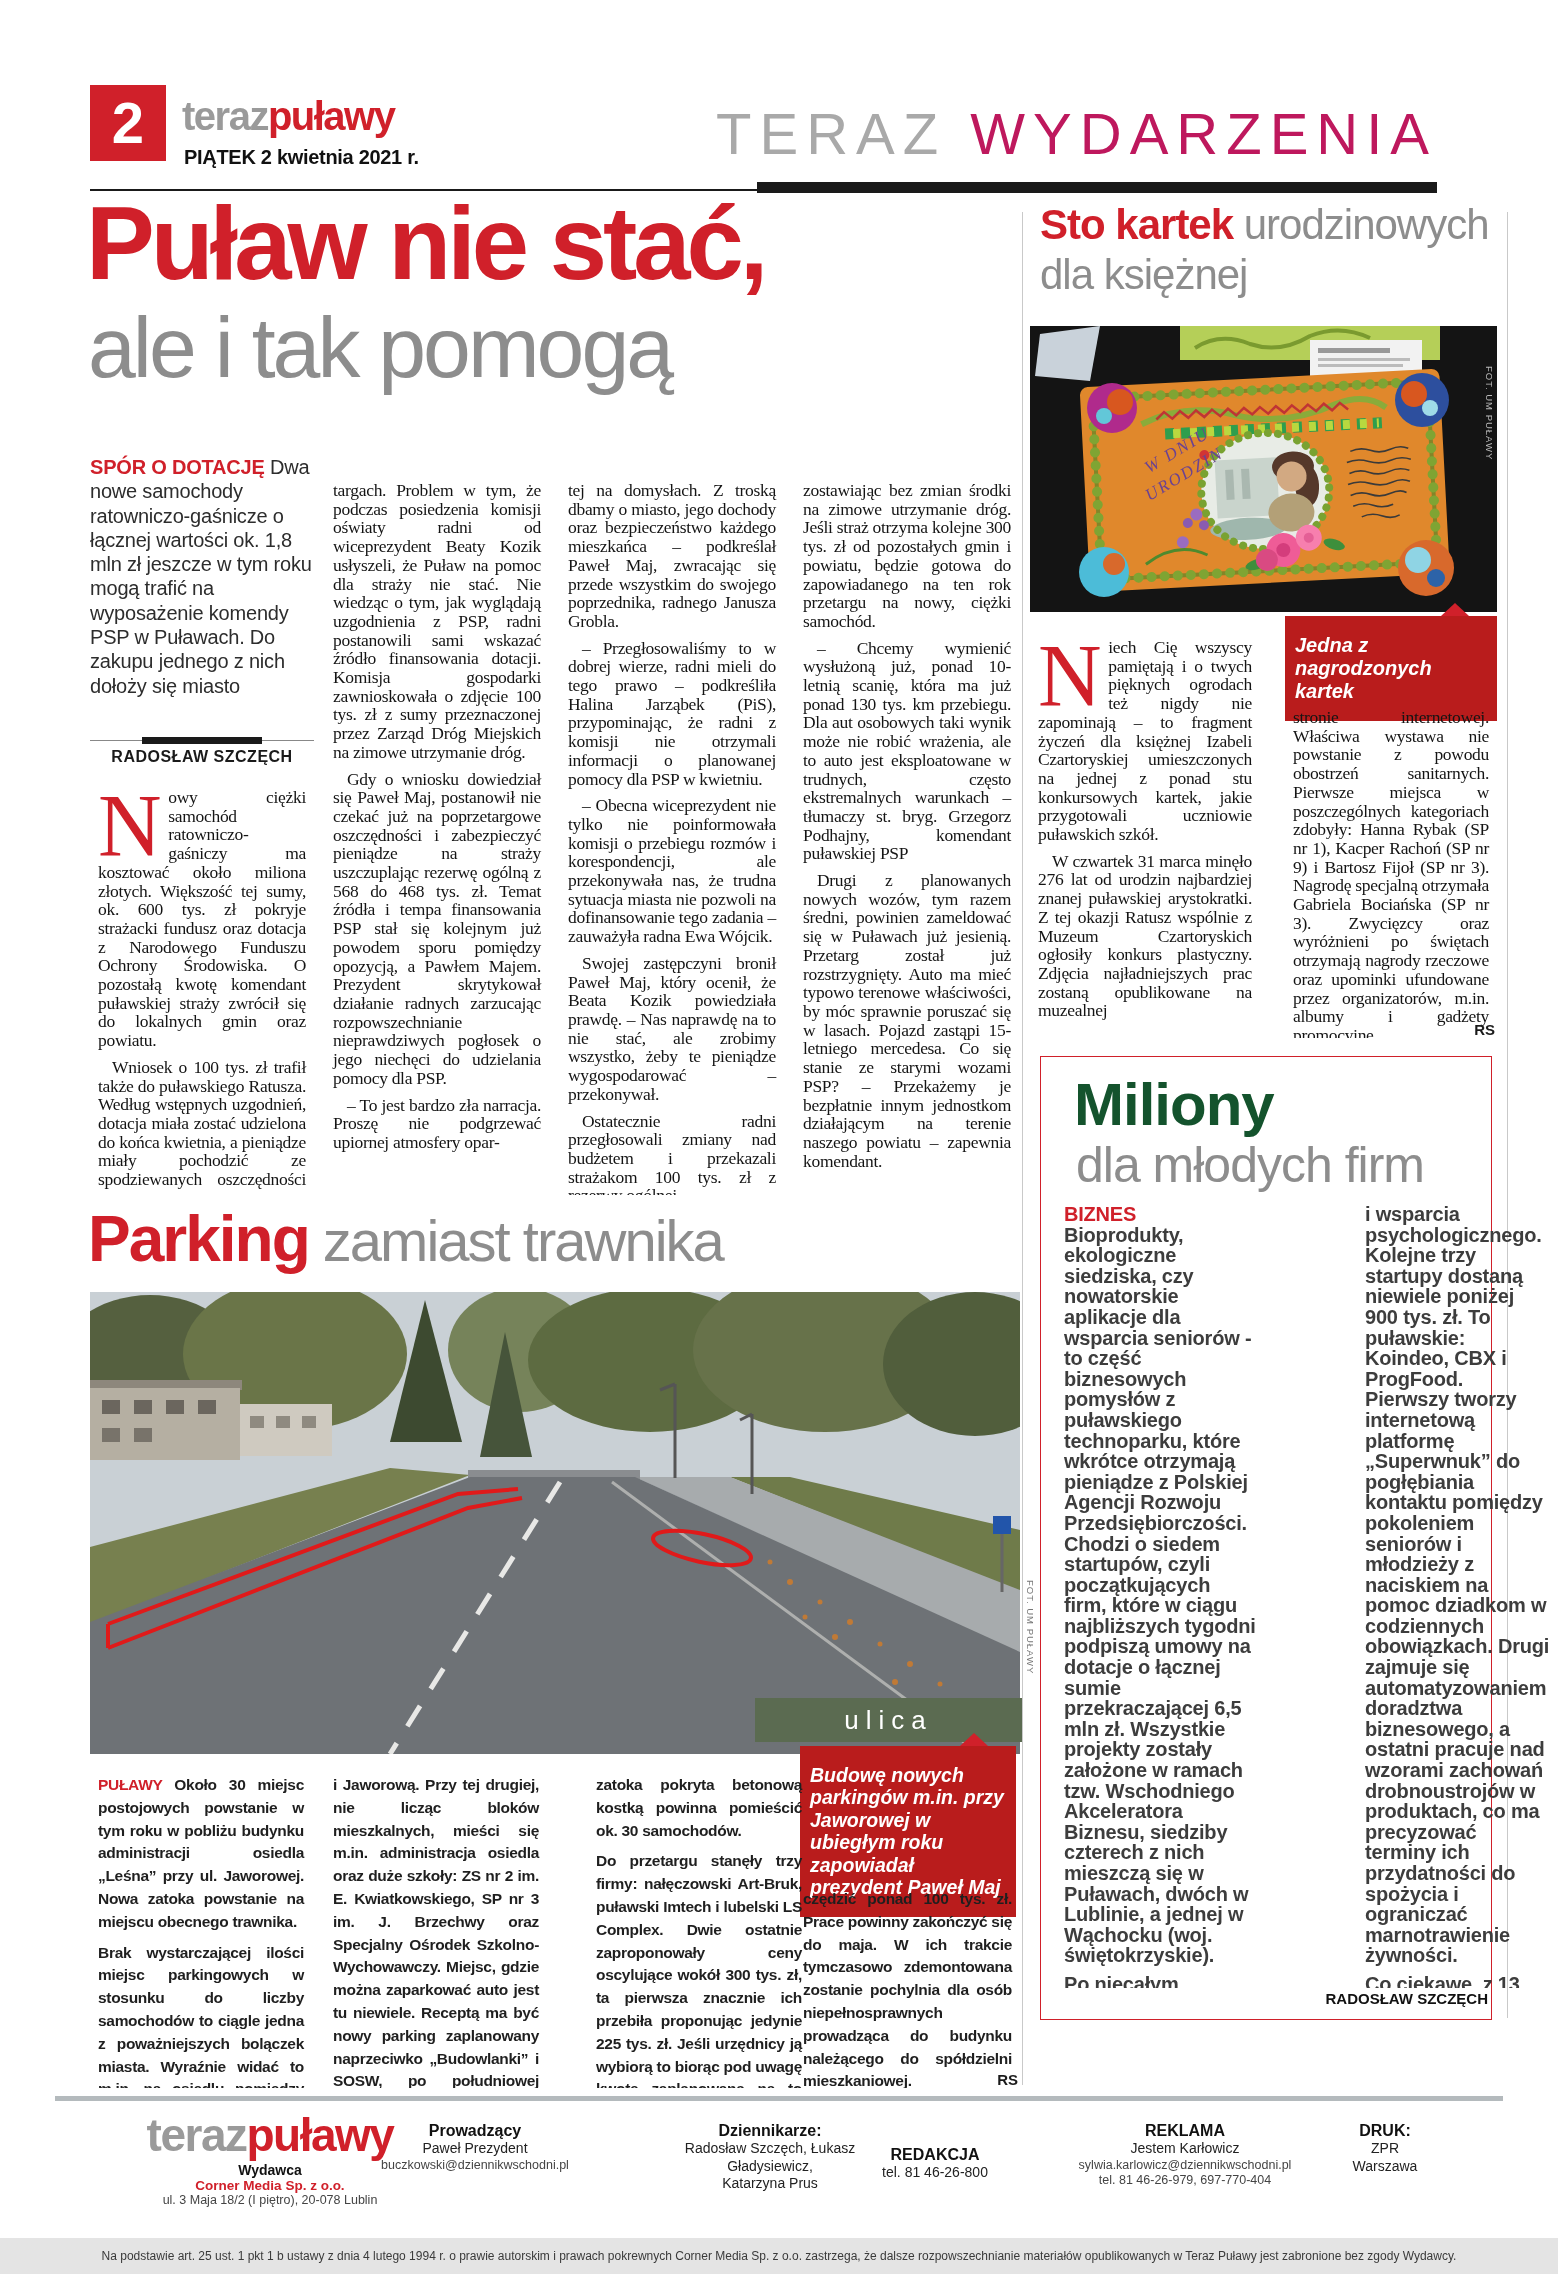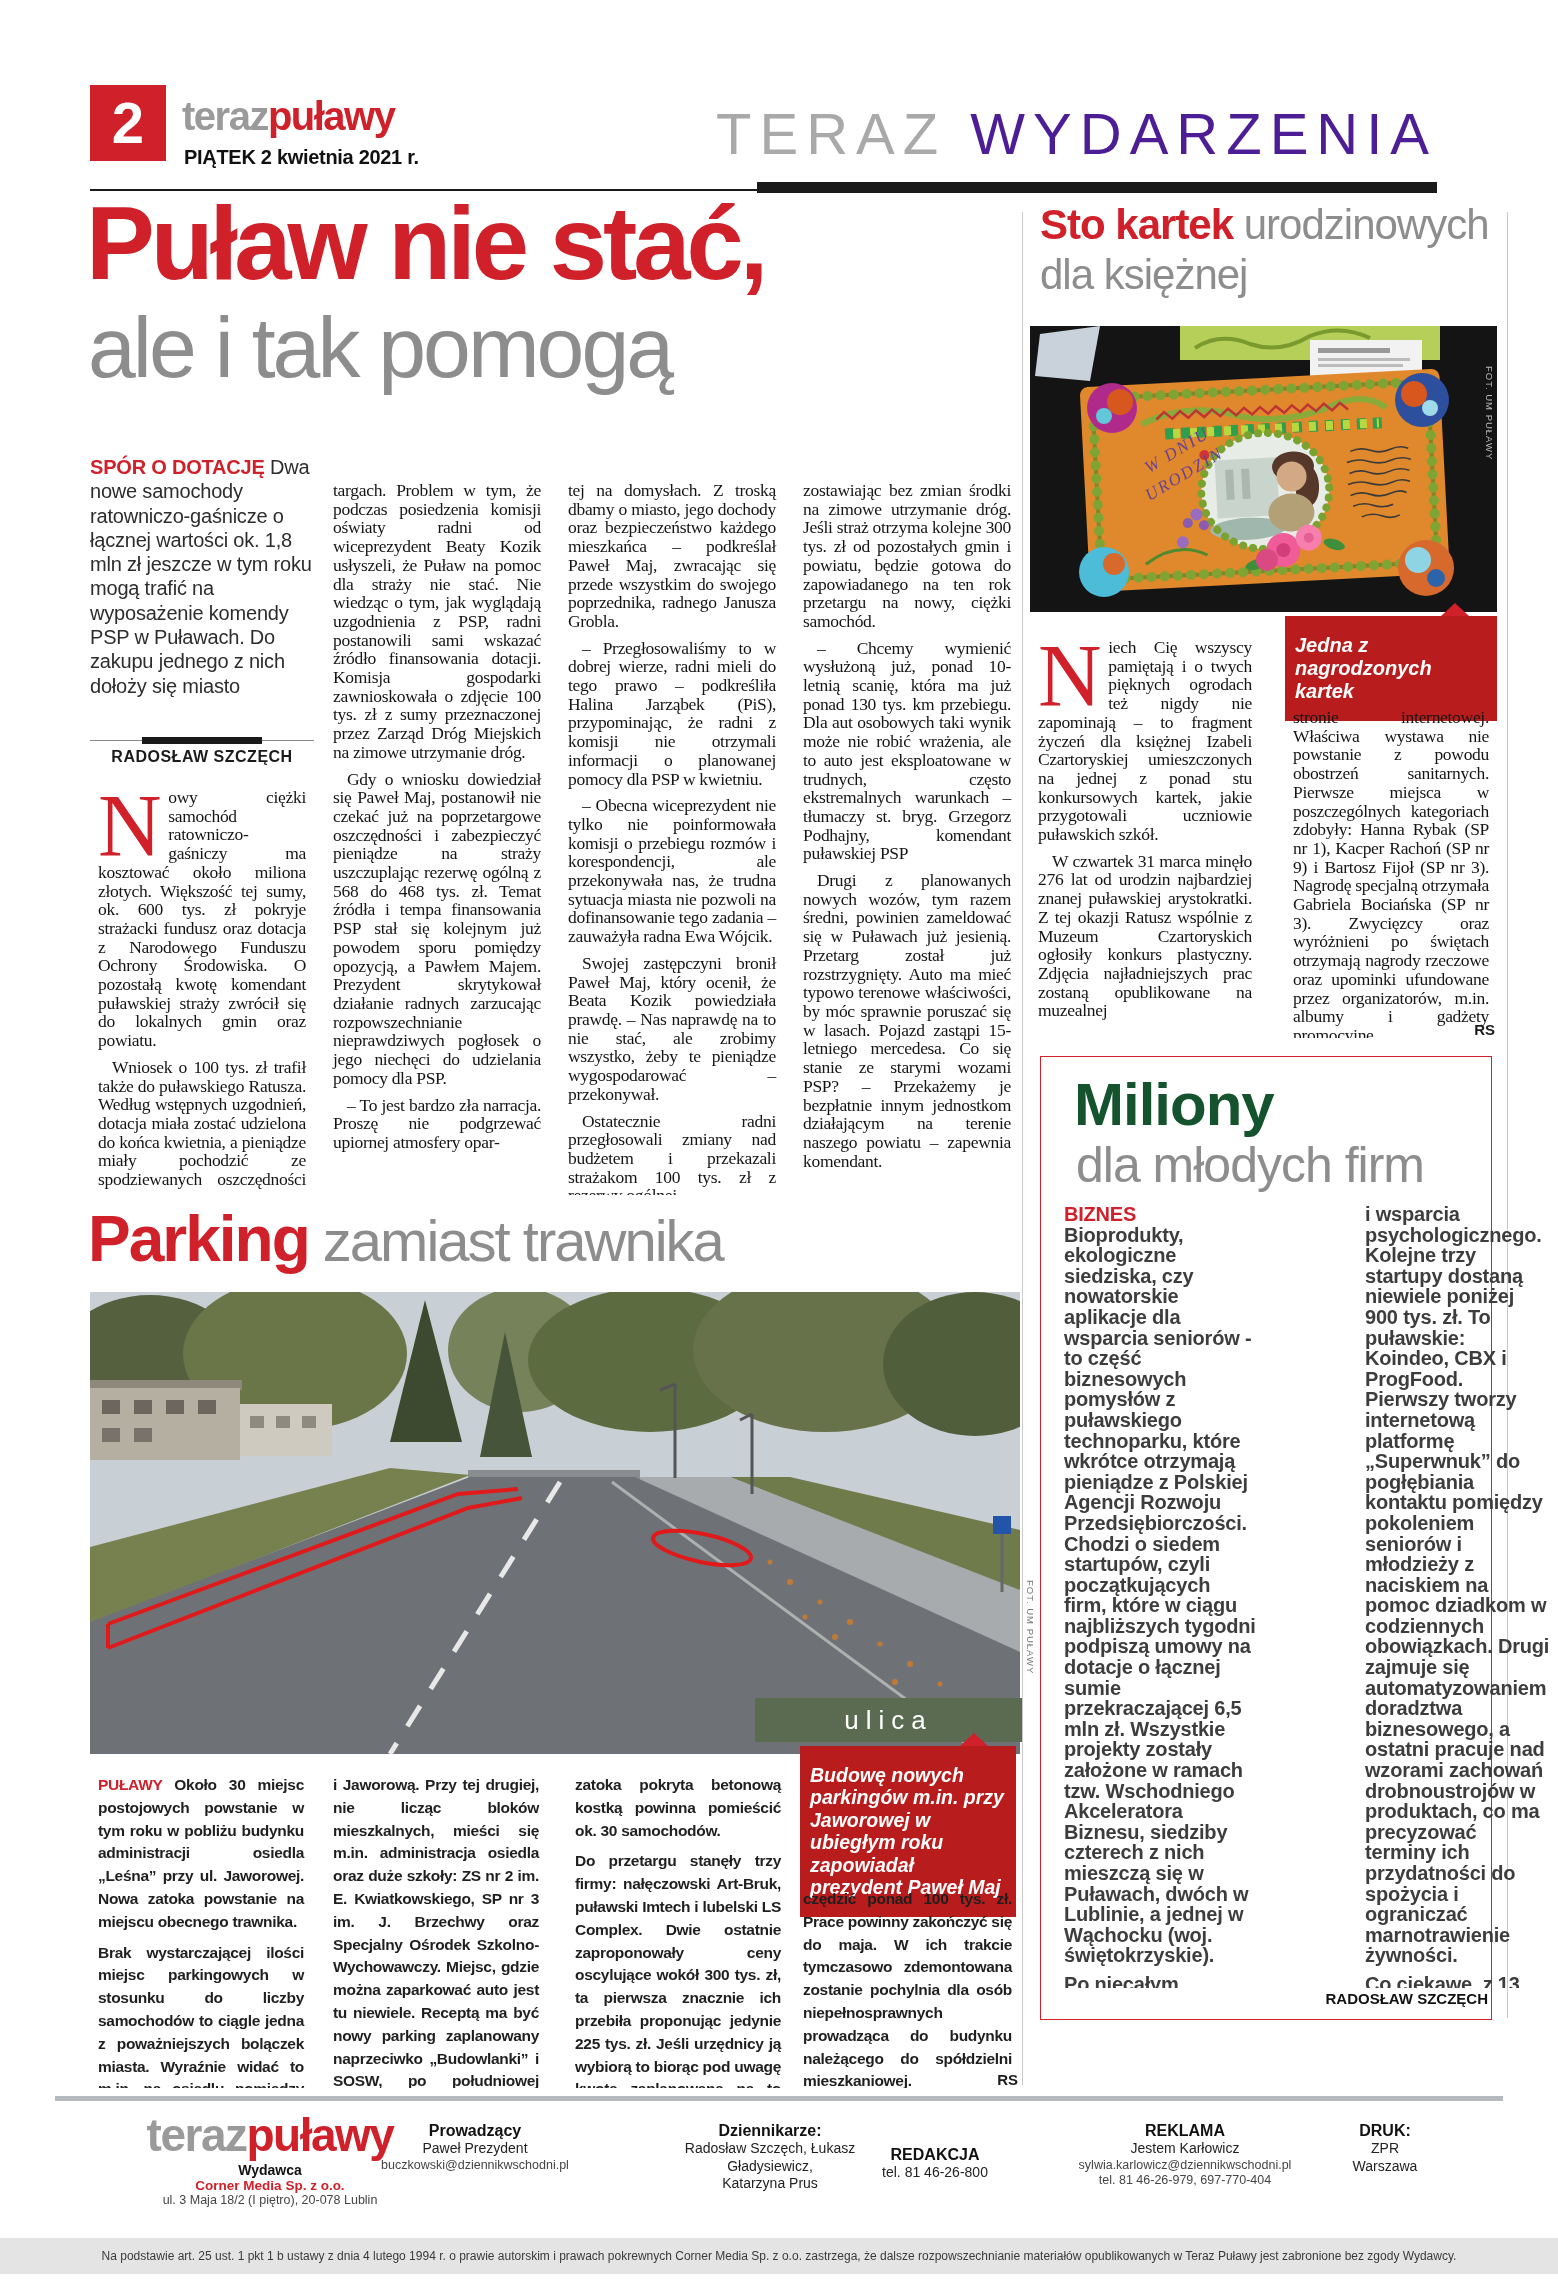--- a/index.html
+++ b/index.html
@@ -10,21 +10,21 @@
   
   .pagenum{left:90px;top:85px;width:76px;height:76px;background:#d0202a;color:#fff;
            font-size:58px;font-weight:700;text-align:center;line-height:76px;}
   .logo{left:182px;top:94px;font-size:40px;font-weight:700;letter-spacing:-1.5px;}
   .logo .t{color:#9a9a9a;} .logo .p{color:#d0202a;}
   .dateline{left:184px;top:146px;font-size:20px;font-weight:700;color:#111;letter-spacing:-0.3px;}
   .headrule{left:90px;top:189px;width:1347px;height:2px;background:#1a1a1a;}
   .headbar{left:757px;top:182px;width:680px;height:11px;background:#1a1a1a;}
   .section{left:600px;top:100px;width:837px;text-align:right;font-size:58px;font-weight:400;
            letter-spacing:8px;color:#a9a9a9;}
-  .section .red{color:#4c1d95;}
+  .section .red{color:#be185d;}
   
   .h-main-red{left:86px;top:192px;font-size:103px;font-weight:700;color:#d0202a;letter-spacing:-4px;line-height:1;}
   .h-main-gray{left:88px;top:304px;font-size:86px;font-weight:400;color:#8d8d8d;letter-spacing:-3px;line-height:1;}
   .h-kartki{left:1040px;top:200px;font-size:42px;line-height:1.2;color:#8d8d8d;font-weight:400;letter-spacing:-1px;}
   .h-kartki .red{color:#d0202a;font-weight:700;}
   .h-miliony-red{left:1074px;top:1070px;font-size:60px;font-weight:700;color:#14532d;letter-spacing:-1px;}
   .h-miliony-gray{left:1076px;top:1136px;font-size:50px;font-weight:400;color:#8d8d8d;letter-spacing:-1px;}
   .h-parking{left:88px;top:1202px;font-size:64px;font-weight:700;color:#d0202a;letter-spacing:-2px;}
   .h-parking .gray{font-size:58px;font-weight:400;color:#8d8d8d;}
   
@@ -308,21 +308,21 @@
 </div>
 <span class="vcred" style="left:1025px;top:1580px;">FOT. UM PUŁAWY</span>
 
 <div class="abs col parkcol" style="left:90px;top:1766px;width:222px;height:322px;">
   <p><span class="red">PUŁAWY</span><span> Około 30 miejsc postojowych powstanie w tym roku w pobliżu budynku administracji osiedla „Leśna” przy ul. Jaworowej. Nowa zatoka powstanie na miejscu obecnego trawnika.</span></p>
   <p>Brak wystarczającej ilości miejsc parkingowych w stosunku do liczby samochodów to ciągle jedna z poważniejszych bolączek miasta. Wyraźnie widać to m.in. na osiedlu pomiędzy ulicami Leśną</p>
 </div>
 <div class="abs col parkcol" style="left:325px;top:1766px;width:222px;height:322px;">
   <p>i Jaworową. Przy tej drugiej, nie licząc bloków mieszkalnych, mieści się m.in. administracja osiedla oraz duże szkoły: ZS nr 2 im. E. Kwiatkowskiego, SP nr 3 im. J. Brzechwy oraz Specjalny Ośrodek Szkolno-Wychowawczy. Miejsc, gdzie można zaparkować auto jest tu niewiele. Receptą ma być nowy parking zaplanowany naprzeciwko „Budowlanki” i SOSW, po południowej stronie ul. Jaworowej. Według projektu, nowa</p>
 </div>
-<div class="abs col parkcol" style="left:567px;top:1766px;width:222px;height:322px;">
+<div class="abs col parkcol" style="left:588px;top:1766px;width:222px;height:322px;">
   <p>zatoka pokryta betonową kostką powinna pomieścić ok. 30 samochodów.</p>
   <p>Do przetargu stanęły trzy firmy: nałęczowski Art-Bruk, puławski Imtech i lubelski LS Complex. Dwie ostatnie zaproponowały ceny oscylujące wokół 300 tys. zł, ta pierwsza znacznie ich przebiła proponując jedynie 225 tys. zł. Jeśli urzędnicy ją wybiorą to biorąc pod uwagę kwotę zaplanowaną na to zadanie, miasto może zaosz-</p>
 </div>
 <div class="abs col parkcol" style="left:795px;top:1880px;width:225px;height:208px;">
   <p>czędzić ponad 100 tys. zł. Prace powinny zakończyć się do maja. W ich trakcie tymczasowo zdemontowana zostanie pochylnia dla osób niepełnosprawnych prowadząca do budynku należącego do spółdzielni mieszkaniowej.</p>
   <span class="sig">RS</span>
 </div>
 
 <div class="abs footrule"></div>
 

